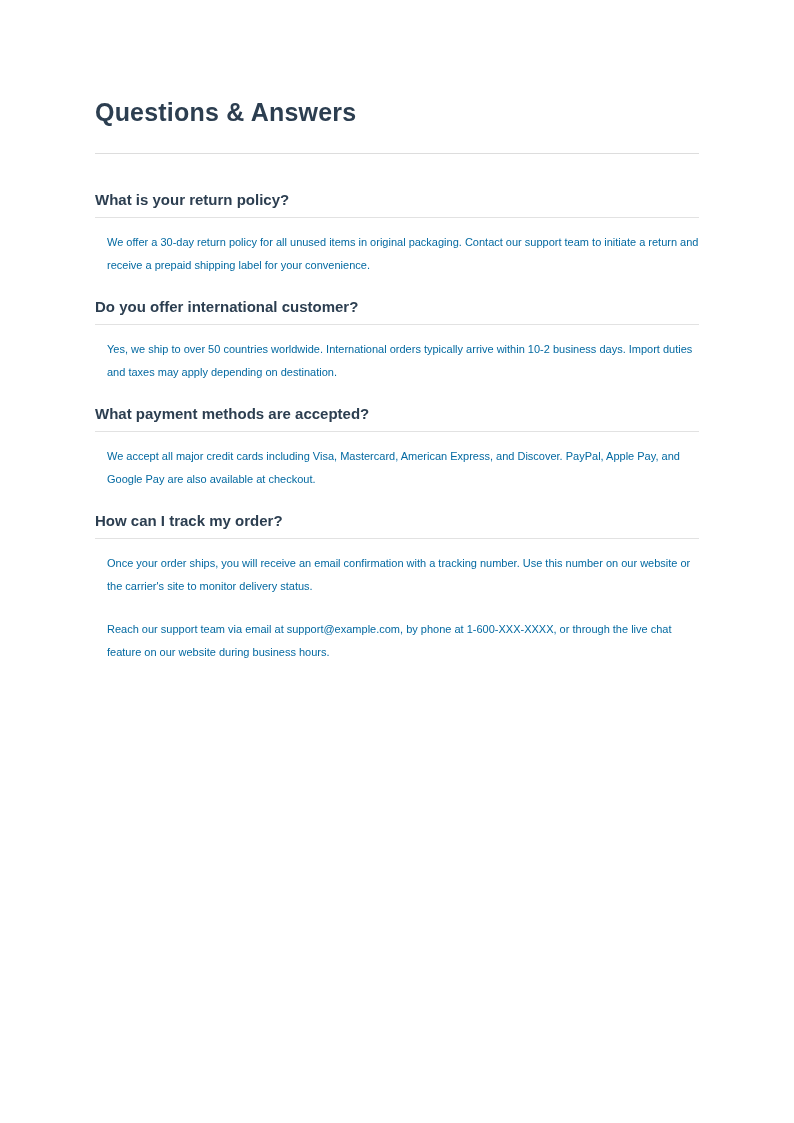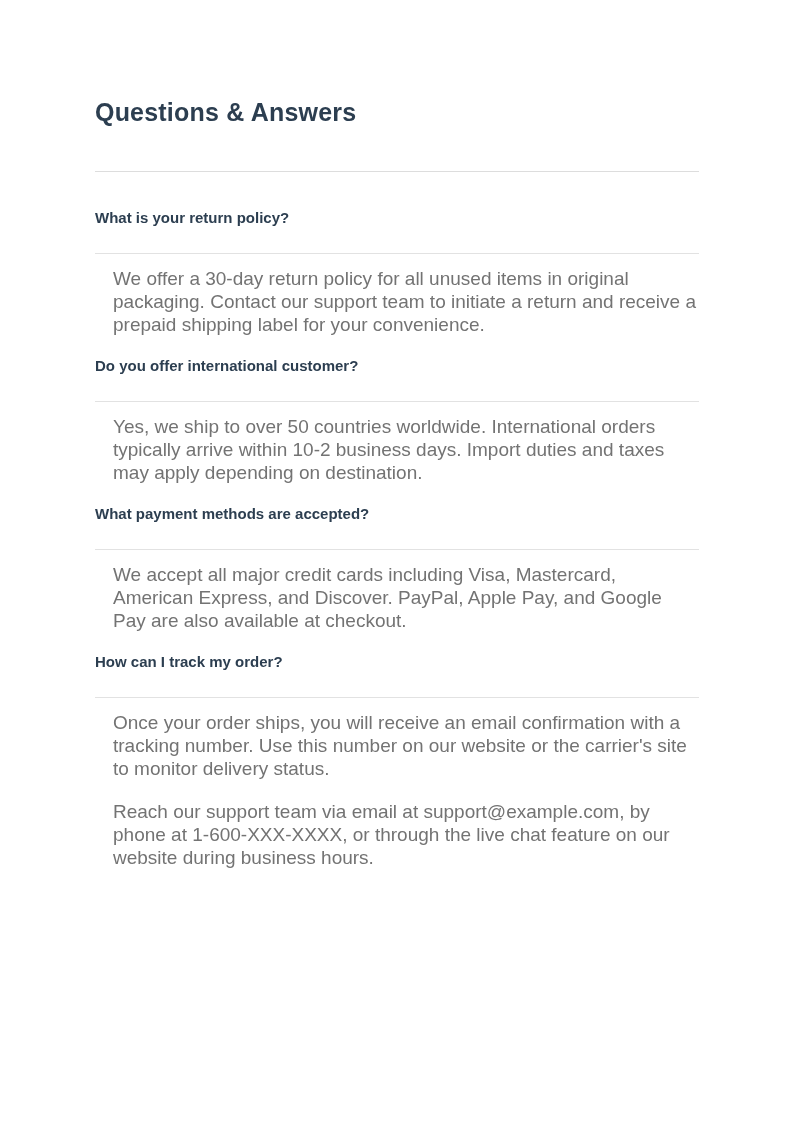--- a/index.html
+++ b/index.html
@@ -10,21 +10,21 @@
   .page {
     width: 794px;
     height: 1123px;
     box-sizing: border-box;
     padding: 97px 95px 0 95px;
     background: #ffffff;
     font-family: "Liberation Sans", sans-serif;
     overflow: hidden;
   }
   .page-title {
-    margin: 0 0 44px 0;
+    margin: 0 0 26px 0;
     font-size: 25px;
     line-height: 30px;
     font-weight: bold;
     color: #2c3e50;
     letter-spacing: 0.2px;
   }
   .title-divider {
     border: none;
     border-top: 1px solid #dddddd;
     margin: 0 0 36px 0;
@@ -32,28 +32,28 @@
   }
   .qa-item {
     margin: 0 0 20px 0;
   }
   .question {
     margin: 0;
     font-size: 15px;
     line-height: 19px;
     font-weight: bold;
     color: #2c3e50;
-    padding-bottom: 26px;
+    padding-bottom: 8px;
     border-bottom: 1px solid #e2e2e2;
   }
   .answer {
-    margin: 13px 0 0 18px;
-    font-size: 19px;
+    margin: 13px 0 0 12px;
+    font-size: 11px;
     line-height: 23px;
-    color: #737373;
+    color: #0369a1;
   }
 </style>
 </head>
 <body>
 
 <div class="page">
   <h1 class="page-title">Questions &amp; Answers</h1>
   <hr class="title-divider">
   <main id="faq-list">
   <section class="qa-item">

